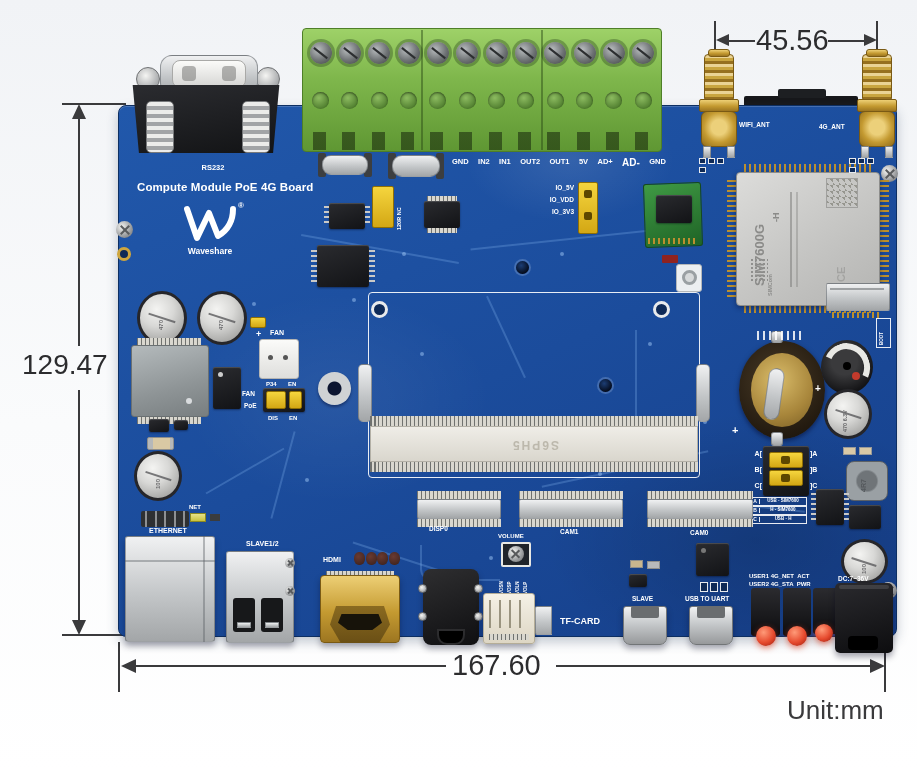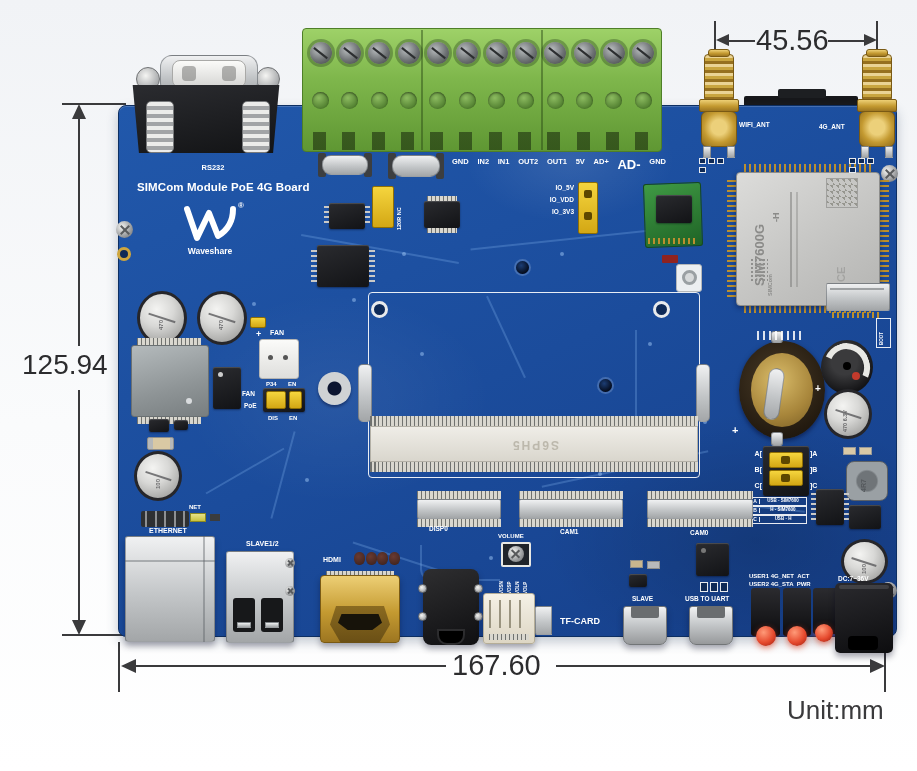--- a/index.html
+++ b/index.html
@@ -56,21 +56,21 @@
 </style>
 </head>
 <body>
 
 <div class="abs dim" style="left:62px;top:103px;width:64px;height:2px"></div>
 <div class="abs dim" style="left:62px;top:634px;width:64px;height:2px"></div>
 <div class="abs dim" style="left:78px;top:116px;width:2px;height:230px"></div>
 <div class="abs dim" style="left:78px;top:390px;width:2px;height:233px"></div>
 <div class="abs arr" style="left:72px;top:104px;border-left:7px solid transparent;border-right:7px solid transparent;border-bottom:15px solid #3a3a3c"></div>
 <div class="abs arr" style="left:72px;top:620px;border-left:7px solid transparent;border-right:7px solid transparent;border-top:15px solid #3a3a3c"></div>
-<div class="abs dimtxt" style="left:22px;top:351px;font-size:28px">125.94</div>
+<div class="abs dimtxt" style="left:22px;top:351px;font-size:28px">129.47</div>
 
 <div class="abs dim" style="left:118px;top:642px;width:2px;height:50px"></div>
 <div class="abs dim" style="left:884px;top:646px;width:2px;height:46px"></div>
 <div class="abs dim" style="left:136px;top:665px;width:310px;height:2px"></div>
 <div class="abs dim" style="left:556px;top:665px;width:317px;height:2px"></div>
 <div class="abs arr" style="left:121px;top:659px;border-top:7px solid transparent;border-bottom:7px solid transparent;border-right:15px solid #3a3a3c"></div>
 <div class="abs arr" style="left:870px;top:659px;border-top:7px solid transparent;border-bottom:7px solid transparent;border-left:15px solid #3a3a3c"></div>
 <div class="abs dimtxt" style="left:452px;top:651px;font-size:29px">167.60</div>
 
 <div class="abs dim" style="left:714px;top:21px;width:2px;height:34px"></div>
@@ -131,21 +131,21 @@
 <div class="abs hex" style="left:256px;top:67px;width:24px;height:24px"></div>
 <div class="abs silver" style="left:160px;top:55px;width:98px;height:40px;border-radius:12px"></div>
 <div class="abs" style="left:172px;top:60px;width:74px;height:28px;background:linear-gradient(#fbfbf9,#d5d5d3);border-radius:8px;border:1px solid #a9a9a7"></div>
 <div class="abs" style="left:182px;top:66px;width:14px;height:15px;background:rgba(110,110,108,.5);border-radius:4px"></div>
 <div class="abs" style="left:222px;top:66px;width:14px;height:15px;background:rgba(110,110,108,.5);border-radius:4px"></div>
 <div class="abs" style="left:128px;top:85px;width:156px;height:68px;background:linear-gradient(170deg,#2b2c30,#121315);clip-path:polygon(3% 0,97% 0,93% 100%,7% 100%);border-radius:4px"></div>
 <div class="abs" style="left:146px;top:101px;width:28px;height:52px;background:repeating-linear-gradient(180deg,#ececea 0 4px,#a2a4a6 4px 8px);border:1px solid #77797b;border-radius:5px"></div>
 <div class="abs" style="left:242px;top:101px;width:28px;height:52px;background:repeating-linear-gradient(180deg,#ececea 0 4px,#a2a4a6 4px 8px);border:1px solid #77797b;border-radius:5px"></div>
 <div class="abs txt" style="left:184px;top:164px;width:58px;text-align:center;font-size:7.5px">RS232</div>
 
-<div class="abs txt" style="left:137px;top:182px;font-size:11.5px;letter-spacing:.1px">SIMCom Module PoE 4G Board</div>
+<div class="abs txt" style="left:137px;top:182px;font-size:11.5px;letter-spacing:.1px">Compute Module PoE 4G Board</div>
 <svg class="abs" style="left:182px;top:204px" width="56" height="40" viewBox="0 0 56 40">
   <path d="M5 5 L15 34 L27 9 L36 32 C46 26 51 16 51 5" stroke="#fff" stroke-width="6" fill="none" stroke-linecap="round" stroke-linejoin="round"></path>
 </svg>
 <div class="abs txt" style="left:238px;top:202px;font-size: 8px">®</div>
 <div class="abs txt" style="left:181px;top:247px;width:58px;text-align:center;font-size:8.5px">Waveshare</div>
 
 <div class="abs" style="left:302px;top:28px;width:360px;height:124px;background:linear-gradient(180deg,#9ed168 0%,#7fb74c 40%,#5f9733 100%);border:1px solid #4e7f28;border-radius:4px"></div>
 <div class="abs" style="left:421px;top:30px;width:2px;height:120px;background:rgba(40,70,20,.45)"></div>
 <div class="abs" style="left:541px;top:30px;width:2px;height:120px;background:rgba(40,70,20,.45)"></div>
 <div class="abs" style="left:306px;top:38px;width:352px;height:30px;display:flex;justify-content:space-around;align-items:center">
@@ -178,21 +178,21 @@
 </div>
 <div class="abs" style="left:306px;top:132px;width:352px;height:18px;background:repeating-linear-gradient(90deg,rgba(20,35,10,0) 0 7px,rgba(20,35,10,.55) 7px 20px,rgba(20,35,10,0) 20px 29.3px)"></div>
 <div class="abs" style="left:452px;top:158px;width:214px;display:flex;justify-content:space-between">
   <span class="txt" style="font-size:7.5px">GND</span>
   <span class="txt" style="font-size:7.5px">IN2</span>
   <span class="txt" style="font-size:7.5px">IN1</span>
   <span class="txt" style="font-size:7.5px">OUT2</span>
   <span class="txt" style="font-size:7.5px">OUT1</span>
   <span class="txt" style="font-size:7.5px">5V</span>
   <span class="txt" style="font-size:7.5px">AD+</span>
-  <span class="txt" style="font-size:13px">AD-</span>
+  <span class="txt" style="font-size:10px">AD-</span>
   <span class="txt" style="font-size:7.5px">GND</span>
 </div>
 
 <div class="abs" style="left:318px;top:153px;width:8px;height:24px;background:#3c3e40;border-radius:2px"></div>
 <div class="abs" style="left:364px;top:153px;width:8px;height:24px;background:#3c3e40;border-radius:2px"></div>
 <div class="abs silver" style="left:322px;top:155px;width:46px;height:20px;border-radius:9px"></div>
 <div class="abs" style="left:388px;top:153px;width:8px;height:26px;background:#3c3e40;border-radius:2px"></div>
 <div class="abs" style="left:436px;top:153px;width:8px;height:26px;background:#3c3e40;border-radius:2px"></div>
 <div class="abs silver" style="left:392px;top:155px;width:48px;height:22px;border-radius:10px"></div>
 <div class="abs yellowj" style="left:372px;top:186px;width:22px;height:42px"></div>

